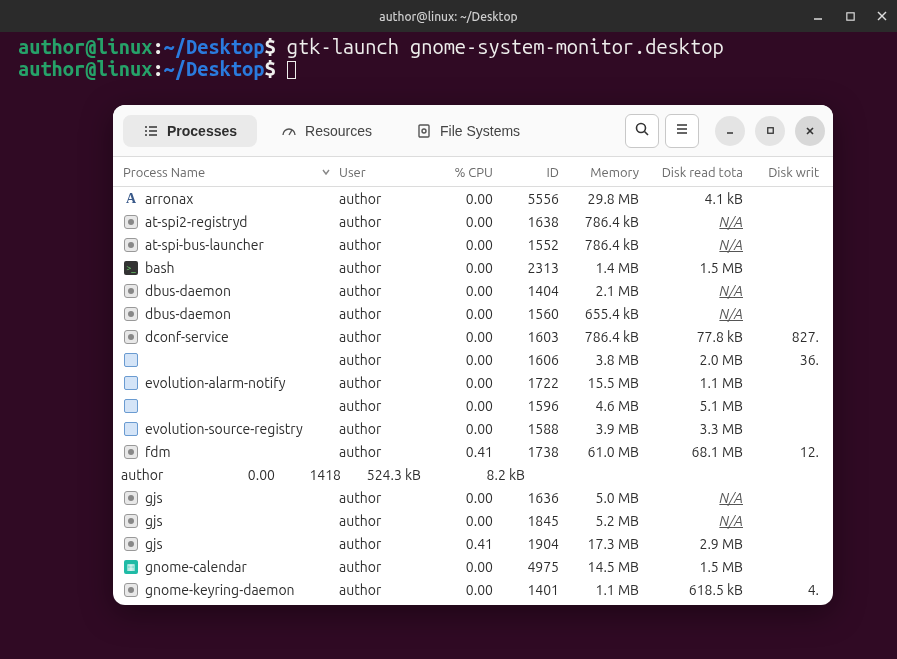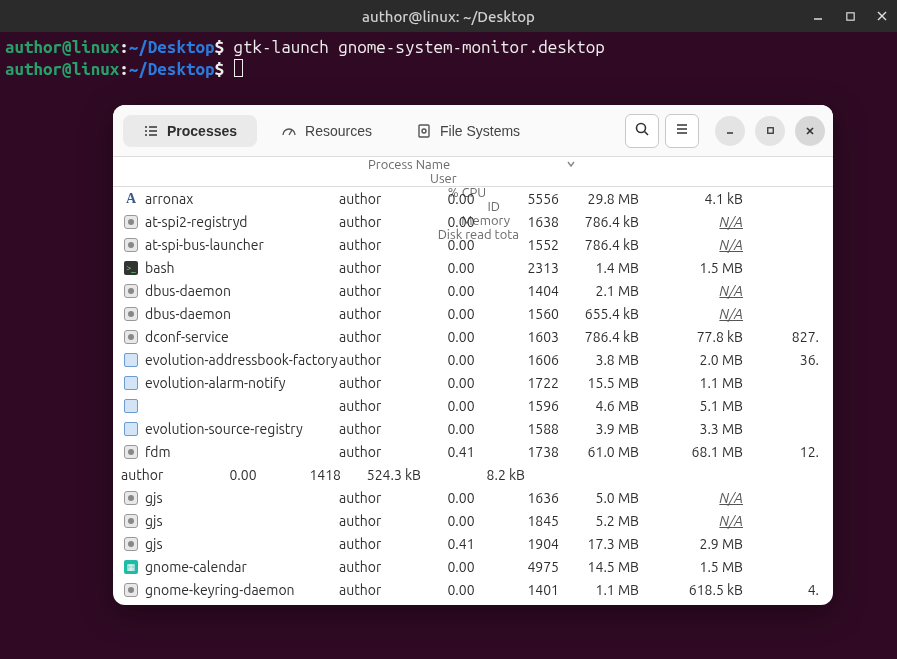--- a/index.html
+++ b/index.html
@@ -12,43 +12,43 @@
       position: relative;
     }
     .titlebar {
       height: 32px;
       background: #2b2b2b;
       display: flex;
       align-items: center;
       justify-content: center;
       position: relative;
       color: #d0d0d0;
-      font-size: 15px;
+      font-size: 12px;
       font-weight: 500;
     }
     .win-controls {
       position: absolute;
       right: 6px;
       display: flex;
       gap: 14px;
       align-items: center;
     }
     .win-btn {
       width: 18px;
       height: 18px;
       display: flex;
       align-items: center;
       justify-content: center;
       color: #dcdcdc;
       cursor: pointer;
     }
     .terminal {
-      padding: 4px 5px;
+      padding: 4px 18px;
       font-family: "Ubuntu Mono", "DejaVu Sans Mono", monospace;
-      font-size: 17px;
+      font-size: 20px;
       line-height: 22px;
       color: #eeeeec;
     }
     .prompt-user { color: #26a269; font-weight: bold; }
     .prompt-path { color: #2a7bde; font-weight: bold; }
     .prompt-colon { color: #eeeeec; font-weight:bold;}
     .cursor {
       display: inline-block;
       width: 9px;
       height: 18px;
@@ -133,26 +133,25 @@
     .round-btn.dark { background: #d8d8d8; }
     .columns-header {
       height: 30px;
       border-bottom: 1px solid #dcdcdc;
       display: flex;
       align-items: center;
       font-size: 13px;
       color: #6a6a6a;
       padding: 0 4px 0 8px;
       background: #ffffff;
-      flex-direction: column;
     }
     .col-name { width: 218px; display:flex; align-items:center; gap:6px; padding-left:2px;}
     .col-name .sort-arrow { margin-left: auto; margin-right: 8px; color:#888; }
     .col-user { width: 90px; }
-    .col-cpu { width: 80px; text-align: center; padding-right: 16px; }
+    .col-cpu { width: 80px; text-align: right; padding-right: 16px; }
     .col-id { width: 50px; text-align: right; }
     .col-mem { width: 90px; text-align: right; padding-right: 10px;}
     .col-read { width: 100px; text-align: right; padding-right: 6px;}
     .col-write { width: 70px; text-align: right; overflow:hidden; white-space:nowrap;}
     .process-list {
       flex: 1;
       overflow: hidden;
     }
     .proc-row {
       height: 23px;
@@ -439,21 +438,20 @@
         <div class="col-id">1603</div>
         <div class="col-mem">786.4 kB</div>
         <div class="col-read">77.8 kB</div>
         <div class="col-write">827.</div>
       </div>
       <div class="proc-row">
         <div class="col-name">
           <span class="proc-icon">
             <span class="blue-icon"></span>
           </span>
-          <span>evolution-addressbook-factory</span>
         </div>
         <div class="col-user">author</div>
         <div class="col-cpu">0.00</div>
         <div class="col-id">1606</div>
         <div class="col-mem">3.8 MB</div>
         <div class="col-read">2.0 MB</div>
         <div class="col-write">36.</div>
       </div>
       <div class="proc-row">
         <div class="col-name">

